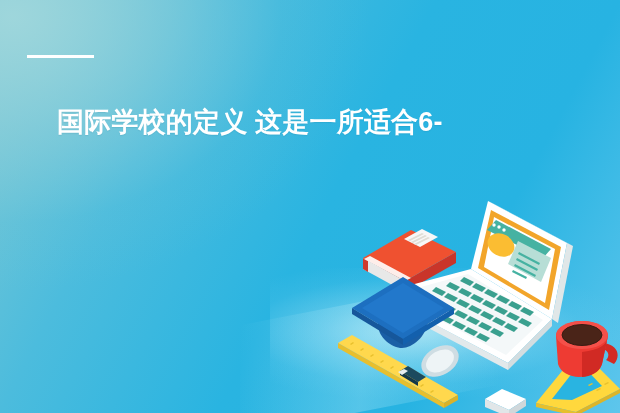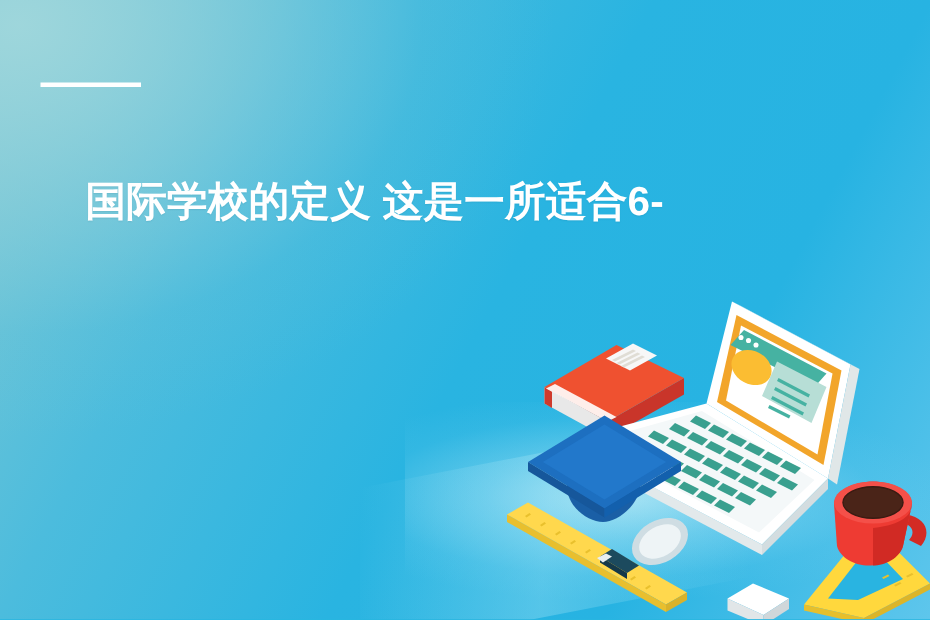--- a/index.html
+++ b/index.html
@@ -32,21 +32,21 @@
   }
 
   
   .rule {
     position:absolute; left:27px; top:55px; width:67px; height:3px;
     background:#ffffff;
   }
 
   
   .headline {
-    position:absolute; left:57px; top:118px; width:560px;
+    position:absolute; left:57px; top:106px; width:560px;
     font-size:27px; font-weight:bold; color:#ffffff;
     letter-spacing:0.2px; white-space:nowrap; line-height:32px;
     text-shadow:0 1px 1px rgba(0,80,110,0.10);
   }
 
   
   .illu { position:absolute; left:330px; top:196px; width:290px; height:217px; }
   .illu svg { display:block; }
 </style>
 </head>

